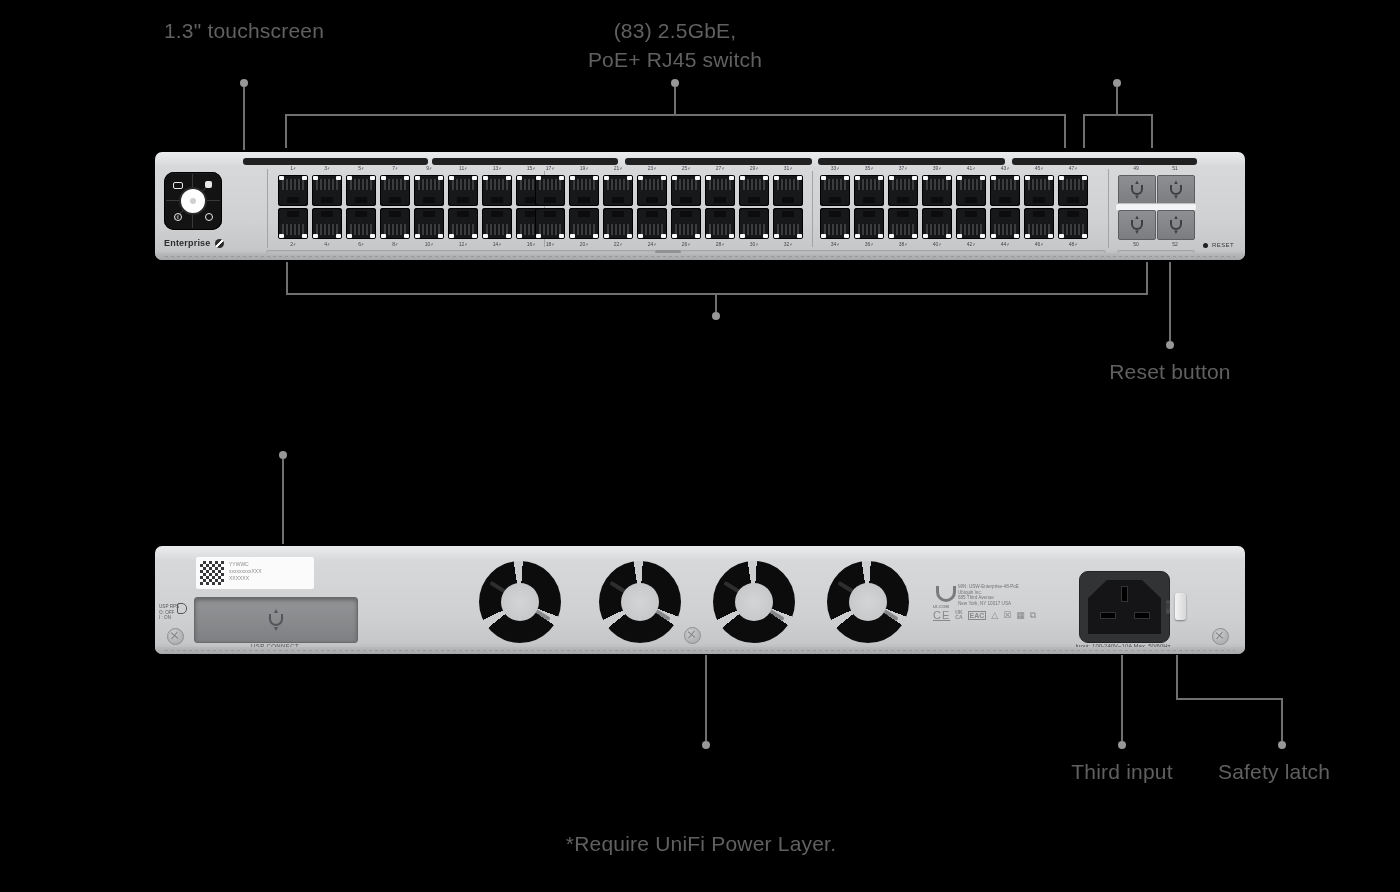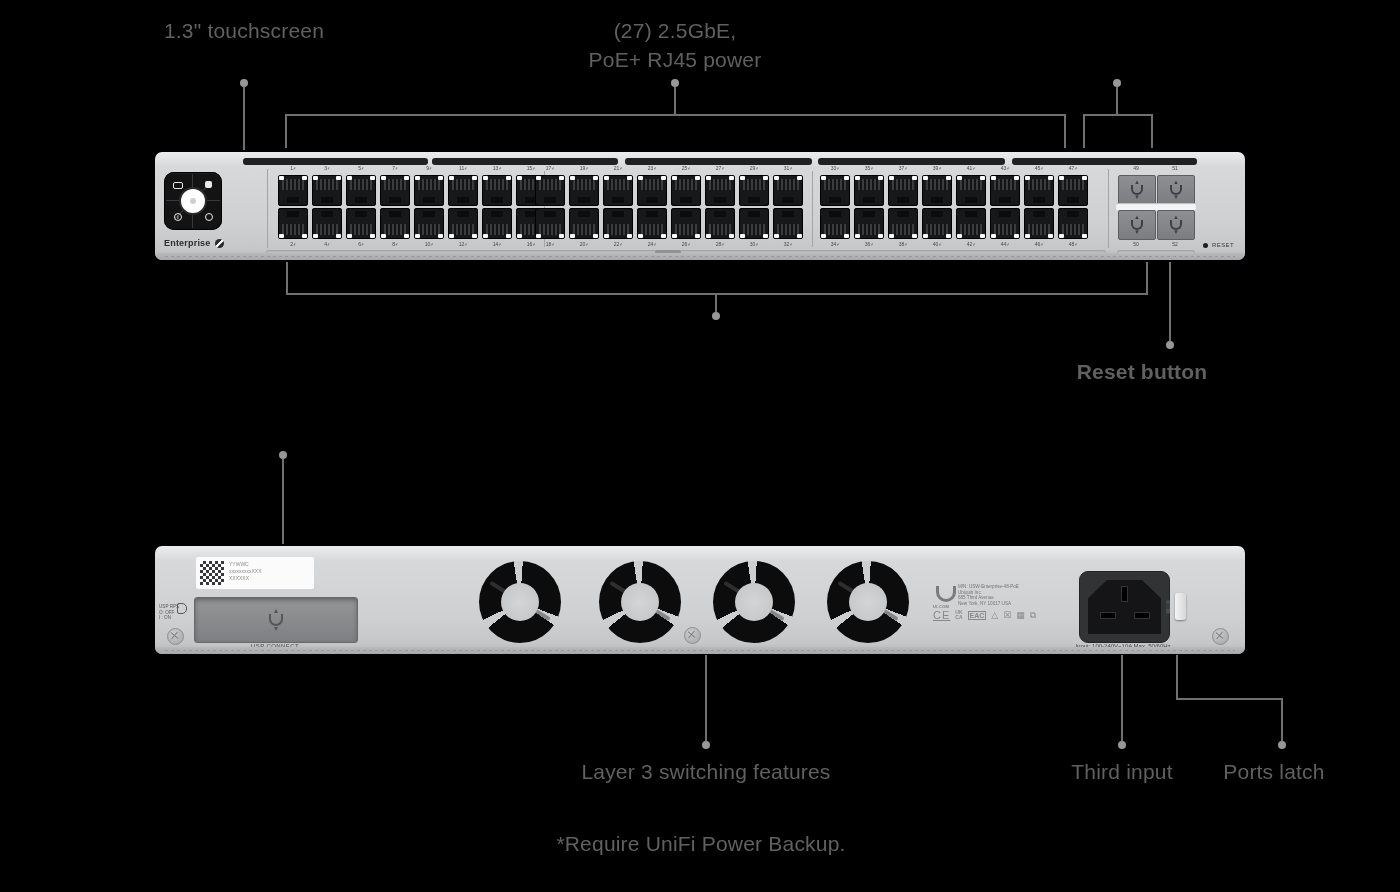--- a/index.html
+++ b/index.html
@@ -109,22 +109,22 @@
 </style>
 </head>
 <body>
 
 <div id="canvas">
 
   <div class="callout" style="left:244px;top:16px;">
     <div>1.3" touchscreen</div>
   </div>
   <div class="callout" style="left:675px;top:16px;">
-    <div>(27) 2.5GbE,</div>
-    <div>PoE+ RJ45 power</div>
+    <div>(83) 2.5GbE,</div>
+    <div>PoE+ RJ45 switch</div>
   </div>
 
   <div class="cdot" style="left:244px;top:83px;"></div>
   <div class="cline" style="left:243px;top:87px;width:2px;height:63px;"></div>
 
   <div class="cdot" style="left:675px;top:83px;"></div>
   <div class="cline" style="left:674px;top:87px;width:2px;height:28px;"></div>
   <div class="cline" style="left:285px;top:114px;width:781px;height:2px;"></div>
   <div class="cline" style="left:285px;top:114px;width:2px;height:34px;"></div>
   <div class="cline" style="left:1064px;top:114px;width:2px;height:34px;"></div>
@@ -450,21 +450,21 @@
   </div>
 
   <div class="cline" style="left:286px;top:262px;width:2px;height:33px;"></div>
   <div class="cline" style="left:1146px;top:262px;width:2px;height:33px;"></div>
   <div class="cline" style="left:286px;top:293px;width:862px;height:2px;"></div>
   <div class="cline" style="left:715px;top:295px;width:2px;height:17px;"></div>
   <div class="cdot" style="left:716px;top:316px;"></div>
 
   <div class="cline" style="left:1169px;top:262px;width:2px;height:79px;"></div>
   <div class="cdot" style="left:1170px;top:345px;"></div>
-  <div class="callout" style="left:1142px;top:357px;font-weight:bold;">
+  <div class="callout" style="left:1170px;top:357px;">
     <div>Reset button</div>
   </div>
 
   <div class="cdot" style="left:283px;top:455px;"></div>
   <div class="cline" style="left:282px;top:459px;width:2px;height:85px;"></div>
 
   <div class="chassis" style="top:546px;" id="back-chassis">
     <div class="qrlabel">
       <div class="qr"></div>
       <div class="qrtext">
@@ -532,32 +532,29 @@
     <div class="latch-mark"></div>
     <div class="latch"></div>
     <div class="screw" style="left:1057px;top:82px;"></div>
     <div class="chassis-bottom">
         <div class="ventline"></div>
       </div>
   </div>
 
   <div class="cline" style="left:705px;top:655px;width:2px;height:86px;"></div>
   <div class="cdot" style="left:706px;top:745px;"></div>
-  <div class="callout" style="left:706px;top:757px;">
-    <div>Layer 3 switching features</div>
-  </div>
 
   <div class="cline" style="left:1121px;top:655px;width:2px;height:86px;"></div>
   <div class="cdot" style="left:1122px;top:745px;"></div>
   <div class="callout" style="left:1122px;top:757px;">
     <div>Third input</div>
   </div>
 
   <div class="cline" style="left:1176px;top:655px;width:2px;height:45px;"></div>
   <div class="cline" style="left:1176px;top:698px;width:107px;height:2px;"></div>
   <div class="cline" style="left:1281px;top:698px;width:2px;height:43px;"></div>
   <div class="cdot" style="left:1282px;top:745px;"></div>
   <div class="callout" style="left:1274px;top:757px;">
-    <div>Ports latch</div>
-  </div>
-
-  <div class="footnote">*Require UniFi Power Backup.</div>
+    <div>Safety latch</div>
+  </div>
+
+  <div class="footnote">*Require UniFi Power Layer.</div>
 </div>
 
 </body></html>

